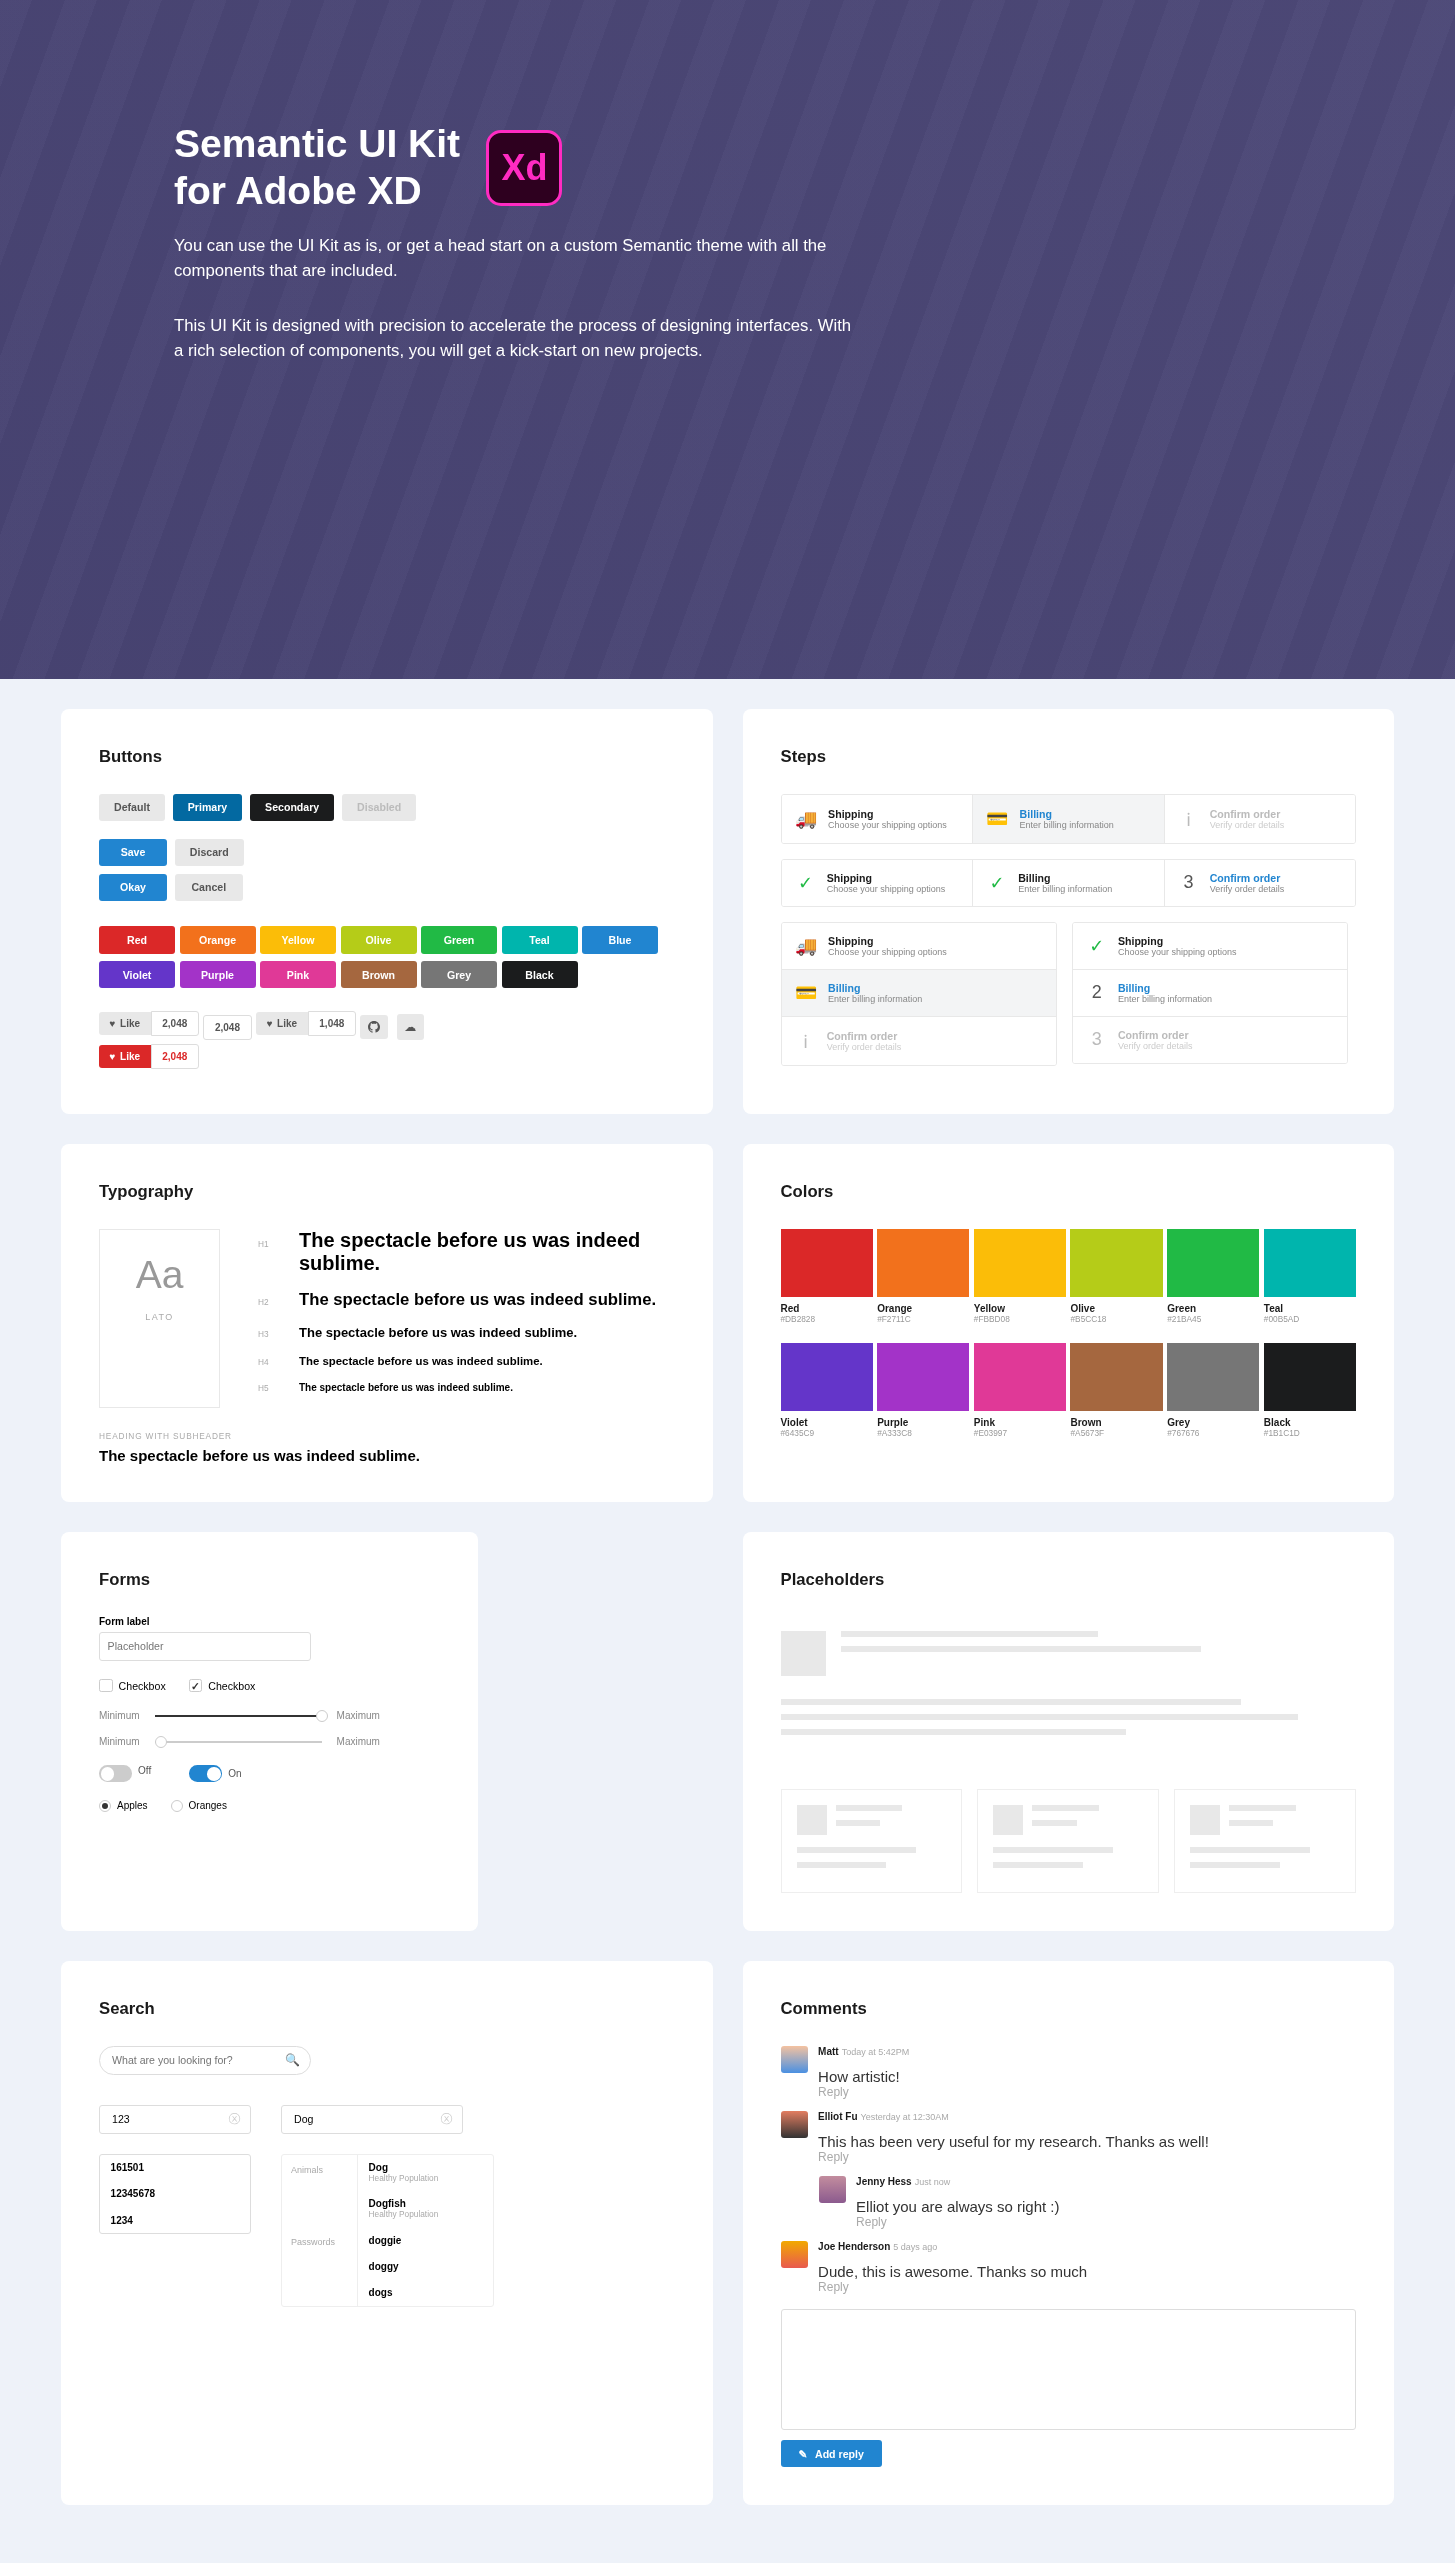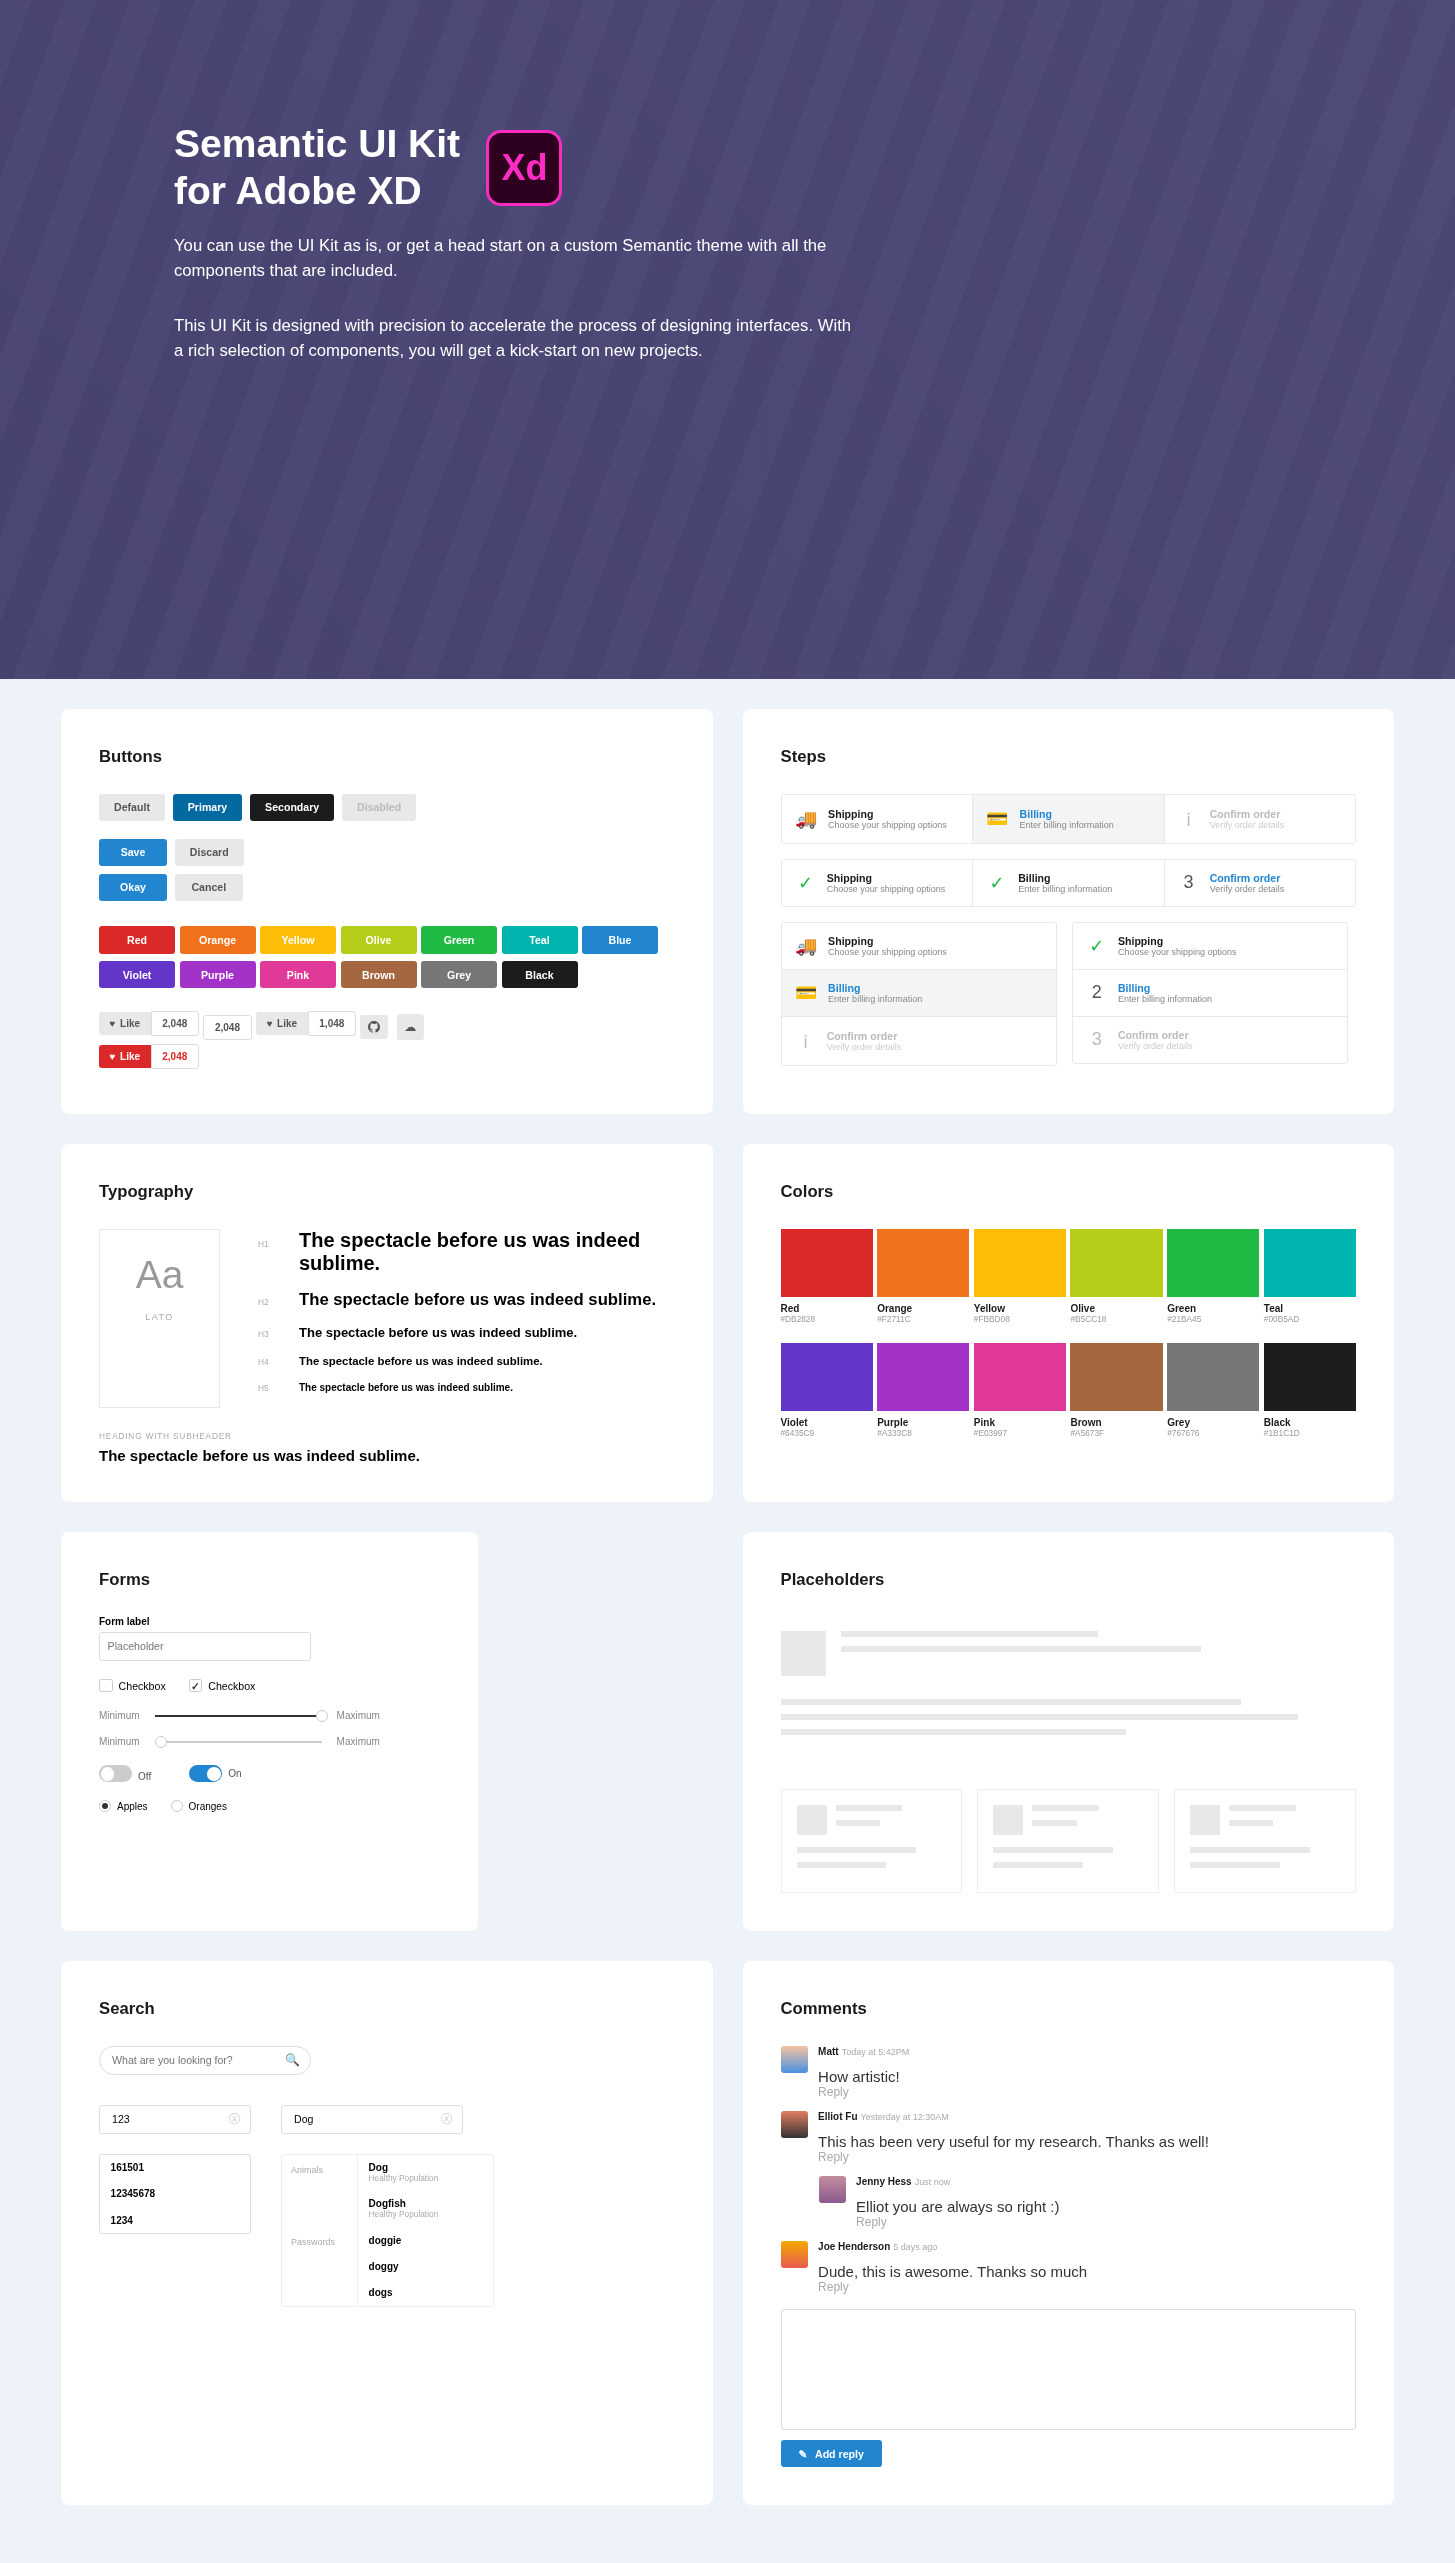--- a/index.html
+++ b/index.html
@@ -77,21 +77,21 @@
 .slider{flex:1;height:1.5px;background:#ccc;position:relative;max-width:167px}
 .slider.filled::before{content:"";position:absolute;left:0;width:100%;height:1.5px;background:#333}
 .slider-thumb{width:12px;height:12px;background:#fff;border:0.8px solid #ccc;border-radius:50%;position:absolute;top:-5.3px}
 .toggle-row{display:flex;gap:38px;margin:18px 0;align-items:center}
 .toggle{width:33px;height:16.7px;background:#ccc;border-radius:8.3px;position:relative}
 .toggle::after{content:"";width:13.6px;height:13.6px;background:#fff;border-radius:50%;position:absolute;top:1.5px;left:1.5px}
 .toggle.on{background:#2185d0}
 .toggle.on::after{left:18px}
 .toggle-label{font-size:10px;color:#555;margin-left:6px}
 .radio-row{display:flex;gap:23px;font-size:10px}
-.radio{display:flex;align-items:center;gap:6px}
+.radio{display:flex;align-items:flex-start;gap:6px}
 .rb{width:12px;height:12px;border:0.8px solid #ccc;border-radius:50%;display:inline-flex;align-items:center;justify-content:center}
 .rb.checked::after{content:"";width:6px;height:6px;background:#333;border-radius:50%}
 .ph-lines{padding:15px 0}
 .ph-avatar{width:45px;height:45px;background:#e8e8e8;display:inline-block;vertical-align:top;margin-right:15px}
 .ph-line{height:6px;background:#e8e8e8;margin-bottom:9px}
 .ph-cards{display:flex;gap:15px;margin-top:30px}
 .ph-card{flex:1;border:0.8px solid #eee;padding:15px}
 .ph-card-av{width:30px;height:30px;background:#e8e8e8;display:inline-block;margin-right:9px;vertical-align:top}
 .search-input{width:212px;padding:7.6px 12px;border:0.8px solid #ddd;border-radius:15px;font-size:10.6px;position:relative}
 .search-wrap{position:relative;display:inline-block;margin-bottom:15px}
@@ -437,21 +437,21 @@
         <span>Maximum</span>
       </div>
   <div class="slider-row">
         <span>Minimum</span>
         <div class="slider">
           <div class="slider-thumb" style="left:0"></div>
         </div>
         <span>Maximum</span>
       </div>
   <div class="toggle-row">
-    <div style="display:flex;align-items:flex-end">
+    <div style="display:flex;align-items:flex-start">
           <span class="toggle"></span>
           <span class="toggle-label">Off</span>
         </div>
     <div style="display:flex;align-items:center">
           <span class="toggle on"></span>
           <span class="toggle-label">On</span>
         </div>
   </div>
   <div class="radio-row">
     <div class="radio">

